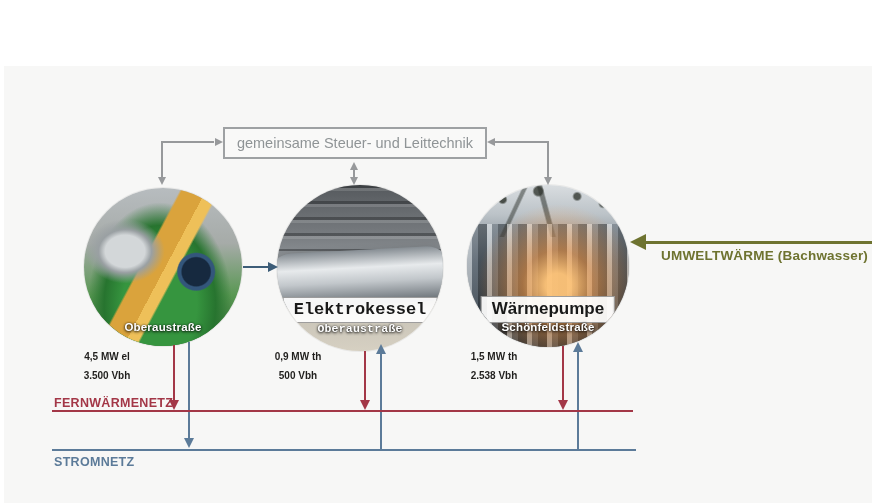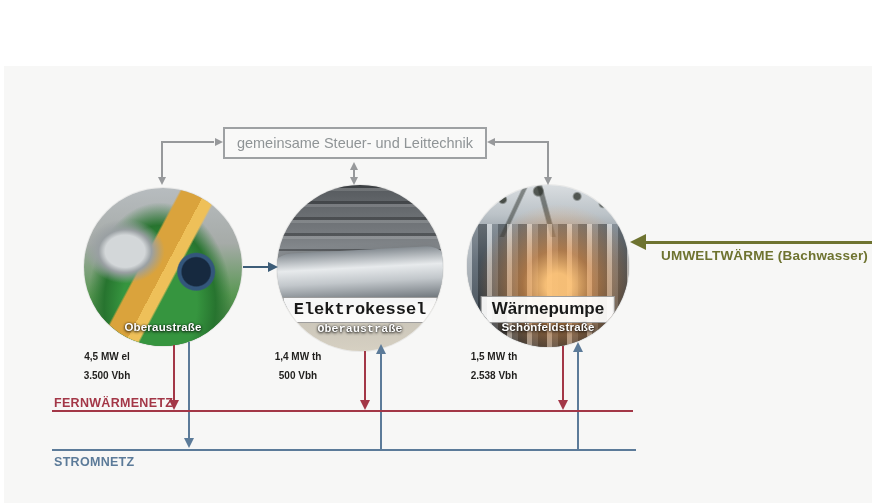--- a/index.html
+++ b/index.html
@@ -132,21 +132,21 @@
 
   <div class="abs hline" style="left:645px; top:241px; width:227px; height:3px; color:var(--olive-dark);"></div>
   <div class="abs ah ah-left-xl" style="left:630px; top:234px; color:var(--olive-dark);"></div>
   <div class="abs env-label" style="left:661px; top:248px;">UMWELTWÄRME (Bachwasser)</div>
 
   <div class="abs capacity" style="left:52px; top:347px;">
     <div>4,5 MW el</div>
     <div>3.500 Vbh</div>
   </div>
   <div class="abs capacity" style="left:243px; top:347px;">
-    <div>1,4 MW th</div>
+    <div>0,9 MW th</div>
     <div>500 Vbh</div>
   </div>
   <div class="abs capacity" style="left:439px; top:347px;">
     <div>1,5 MW th</div>
     <div>2.538 Vbh</div>
   </div>
 
   <div class="abs vline" style="left:173px; top:345px; height:56px; color:var(--red);"></div>
   <div class="abs ah ah-down-lg" style="left:169px; top:400px; color:var(--red);"></div>
   <div class="abs vline" style="left:364px; top:351px; height:50px; color:var(--red);"></div>

